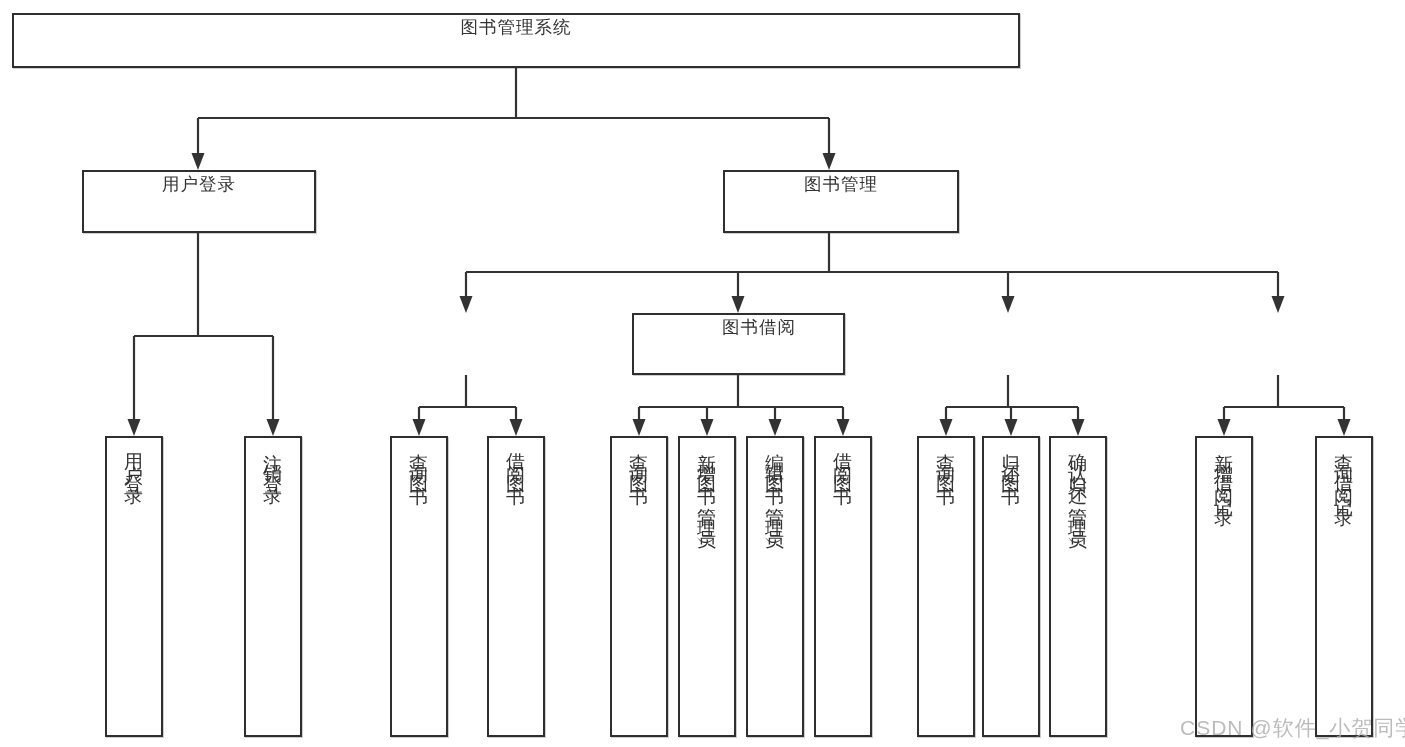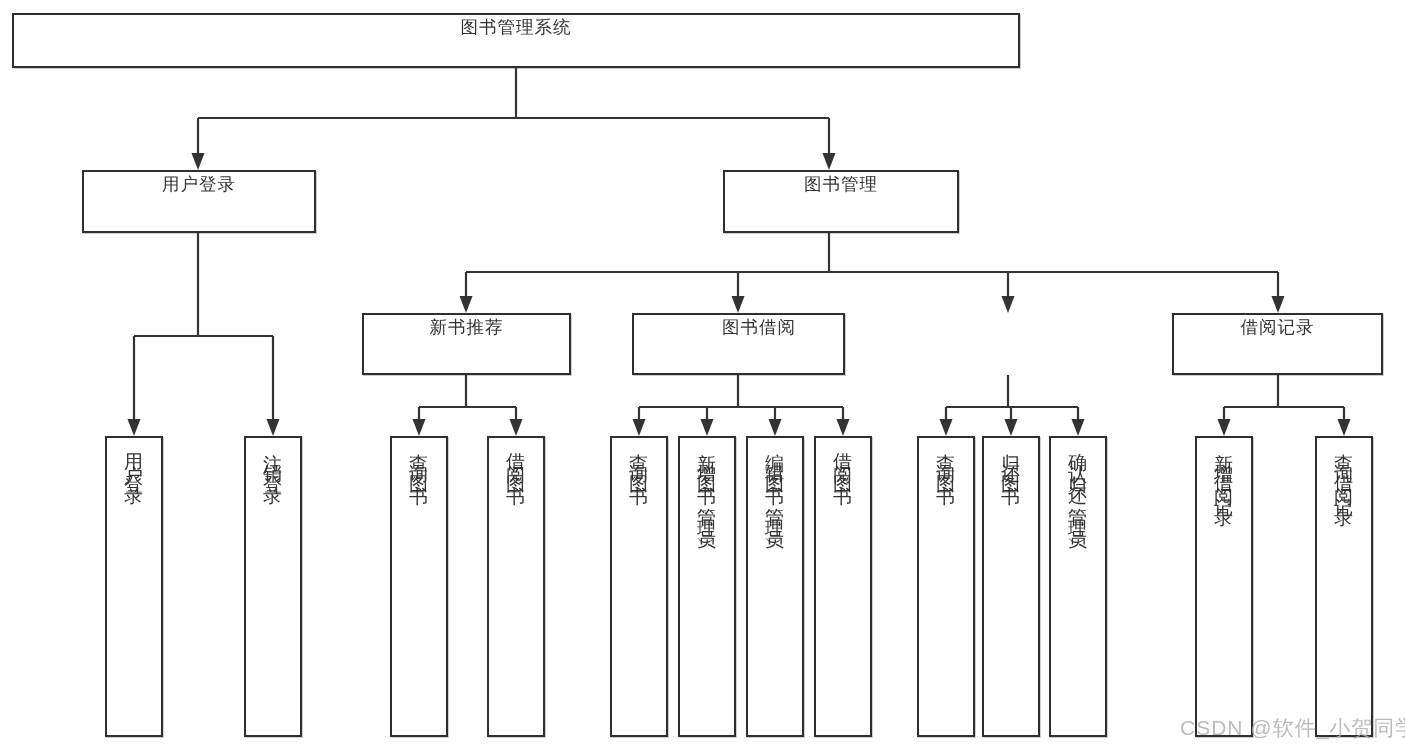--- a/index.html
+++ b/index.html
@@ -110,28 +110,22 @@
     <span class="lbl">图书管理系统</span>
   </div>
 
   <div class="box h n-login">
     <span class="lbl">用户登录</span>
   </div>
   <div class="box h n-mgmt">
     <span class="lbl">图书管理</span>
   </div>
 
-  <div class="box h n-new">
-    <span class="lbl">新书推荐</span>
-  </div>
   <div class="box h n-bor">
     <span class="lbl">图书借阅</span>
-  </div>
-  <div class="box h n-rec">
-    <span class="lbl">借阅记录</span>
   </div>
 
   <div class="box v leaf lA1">
     <span class="lbl">用户登录</span>
   </div>
   <div class="box v leaf lA2">
     <span class="lbl">注销登录</span>
   </div>
 
   <div class="box v leaf lB1">

